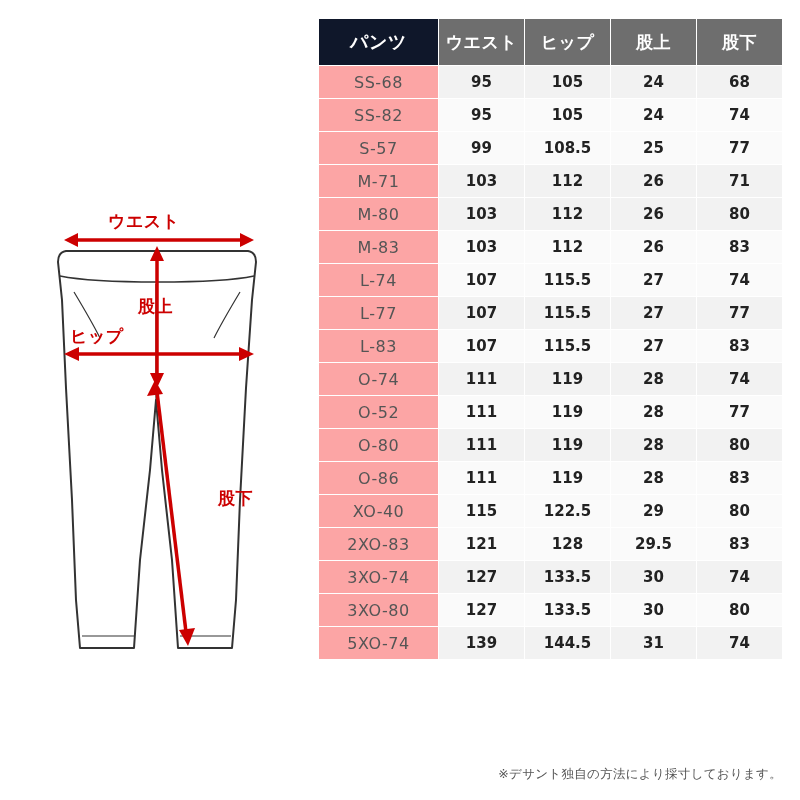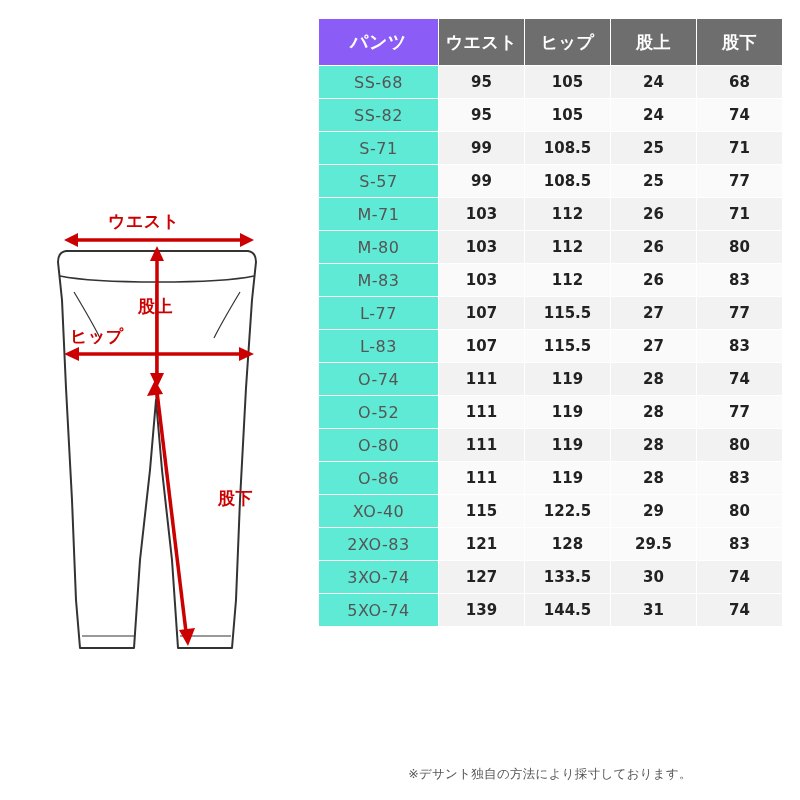--- a/index.html
+++ b/index.html
@@ -60,52 +60,52 @@
     font-size: 17px;
     font-weight: bold;
     color: #ffffff;
     background: #6e6e6e;
     border: 1px solid #ffffff;
     text-align: center;
     vertical-align: middle;
     letter-spacing: 0.5px;
   }
   thead th.first-col {
-    background: #8b5cf6;
+    background: #0f172a;
     font-size: 18px;
   }
   tbody td {
     height: 30px;
     font-size: 15px;
     border: 1px solid #ffffff;
     text-align: center;
     vertical-align: middle;
     color: #333333;
   }
   tbody td.size-cell {
-    background: #5eead4;
+    background: #fca5a5;
     color: #555555;
     font-size: 16px;
     letter-spacing: 0.5px;
   }
   tbody tr.odd td.val-cell { background: #f2f2f2; }
   tbody tr.even td.val-cell { background: #fafafa; }
   tbody td.val-cell { font-weight: bold; color: #222222; }
 
   col.c-size { width: 120px; }
   col.c-val  { width: 86px; }
 
   #note {
     position: absolute;
     left: 318px;
     top: 766px;
     width: 464px;
     font-size: 12.5px;
     color: #555555;
-    text-align: center;
+    text-align: right;
     letter-spacing: 0.3px;
   }
 </style>
 </head>
 <body>
 
 <div id="page">
 
   <div id="diagram">
     <svg width="318" height="800" viewBox="0 0 318 800">
@@ -212,27 +212,20 @@
             <td class="val-cell">24</td>
             <td class="val-cell">68</td>
           </tr>
           <tr class="even">
             <td class="size-cell">SS-82</td>
             <td class="val-cell">95</td>
             <td class="val-cell">105</td>
             <td class="val-cell">24</td>
             <td class="val-cell">74</td>
           </tr>
-          <tr class="odd">
-            <td class="size-cell">S-71</td>
-            <td class="val-cell">99</td>
-            <td class="val-cell">108.5</td>
-            <td class="val-cell">25</td>
-            <td class="val-cell">71</td>
-          </tr>
           <tr class="even">
             <td class="size-cell">S-57</td>
             <td class="val-cell">99</td>
             <td class="val-cell">108.5</td>
             <td class="val-cell">25</td>
             <td class="val-cell">77</td>
           </tr>
           <tr class="odd">
             <td class="size-cell">M-71</td>
             <td class="val-cell">103</td>
@@ -247,20 +240,27 @@
             <td class="val-cell">26</td>
             <td class="val-cell">80</td>
           </tr>
           <tr class="even">
             <td class="size-cell">M-83</td>
             <td class="val-cell">103</td>
             <td class="val-cell">112</td>
             <td class="val-cell">26</td>
             <td class="val-cell">83</td>
           </tr>
+          <tr class="even">
+            <td class="size-cell">L-74</td>
+            <td class="val-cell">107</td>
+            <td class="val-cell">115.5</td>
+            <td class="val-cell">27</td>
+            <td class="val-cell">74</td>
+          </tr>
           <tr class="odd">
             <td class="size-cell">L-77</td>
             <td class="val-cell">107</td>
             <td class="val-cell">115.5</td>
             <td class="val-cell">27</td>
             <td class="val-cell">77</td>
           </tr>
           <tr class="even">
             <td class="size-cell">L-83</td>
             <td class="val-cell">107</td>
@@ -310,20 +310,27 @@
             <td class="val-cell">29.5</td>
             <td class="val-cell">83</td>
           </tr>
           <tr class="odd">
             <td class="size-cell">3XO-74</td>
             <td class="val-cell">127</td>
             <td class="val-cell">133.5</td>
             <td class="val-cell">30</td>
             <td class="val-cell">74</td>
           </tr>
+          <tr class="even">
+            <td class="size-cell">3XO-80</td>
+            <td class="val-cell">127</td>
+            <td class="val-cell">133.5</td>
+            <td class="val-cell">30</td>
+            <td class="val-cell">80</td>
+          </tr>
           <tr class="odd">
             <td class="size-cell">5XO-74</td>
             <td class="val-cell">139</td>
             <td class="val-cell">144.5</td>
             <td class="val-cell">31</td>
             <td class="val-cell">74</td>
           </tr>
         </tbody>
     </table>
   </div>

